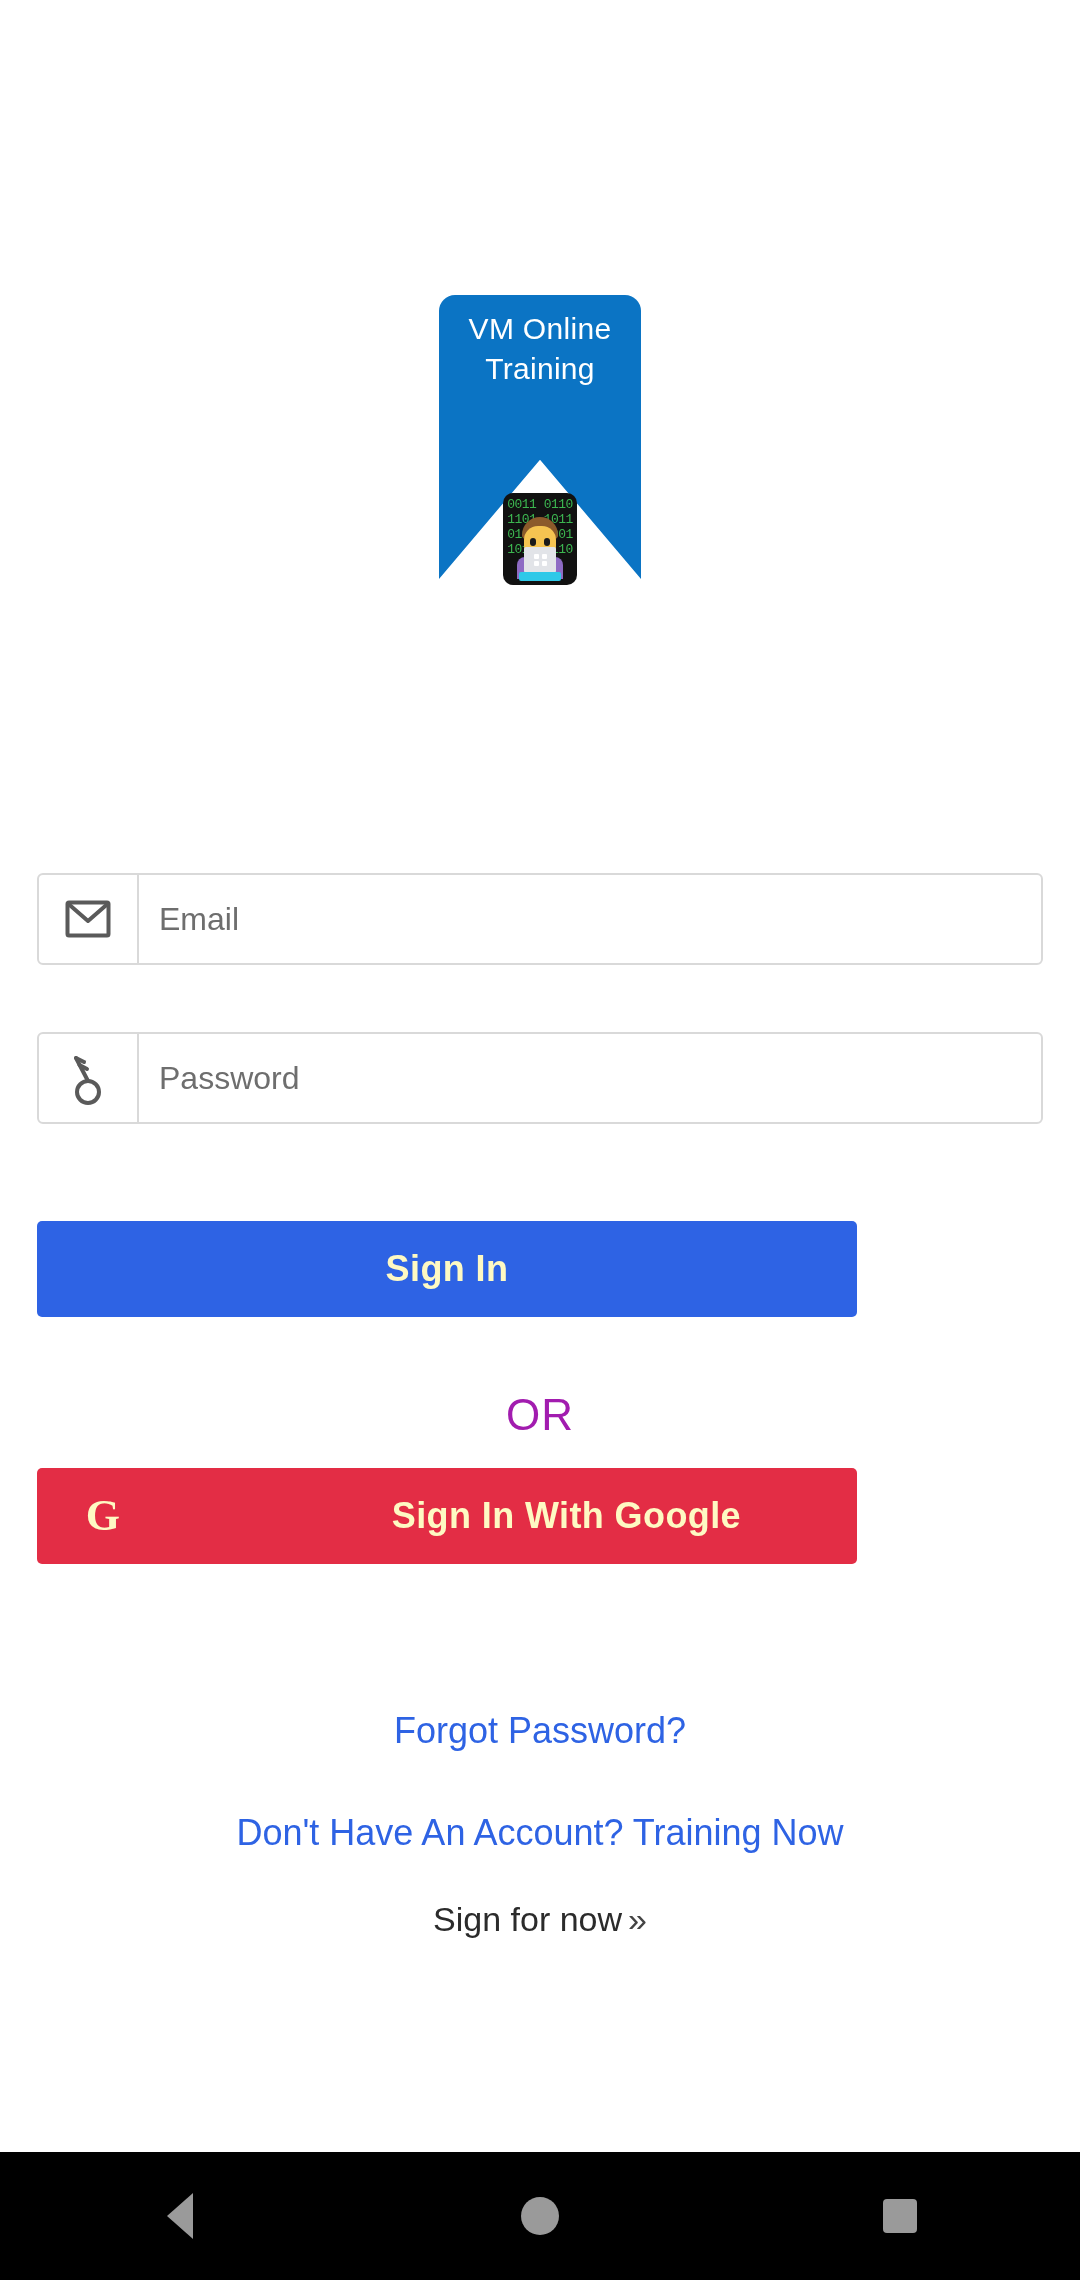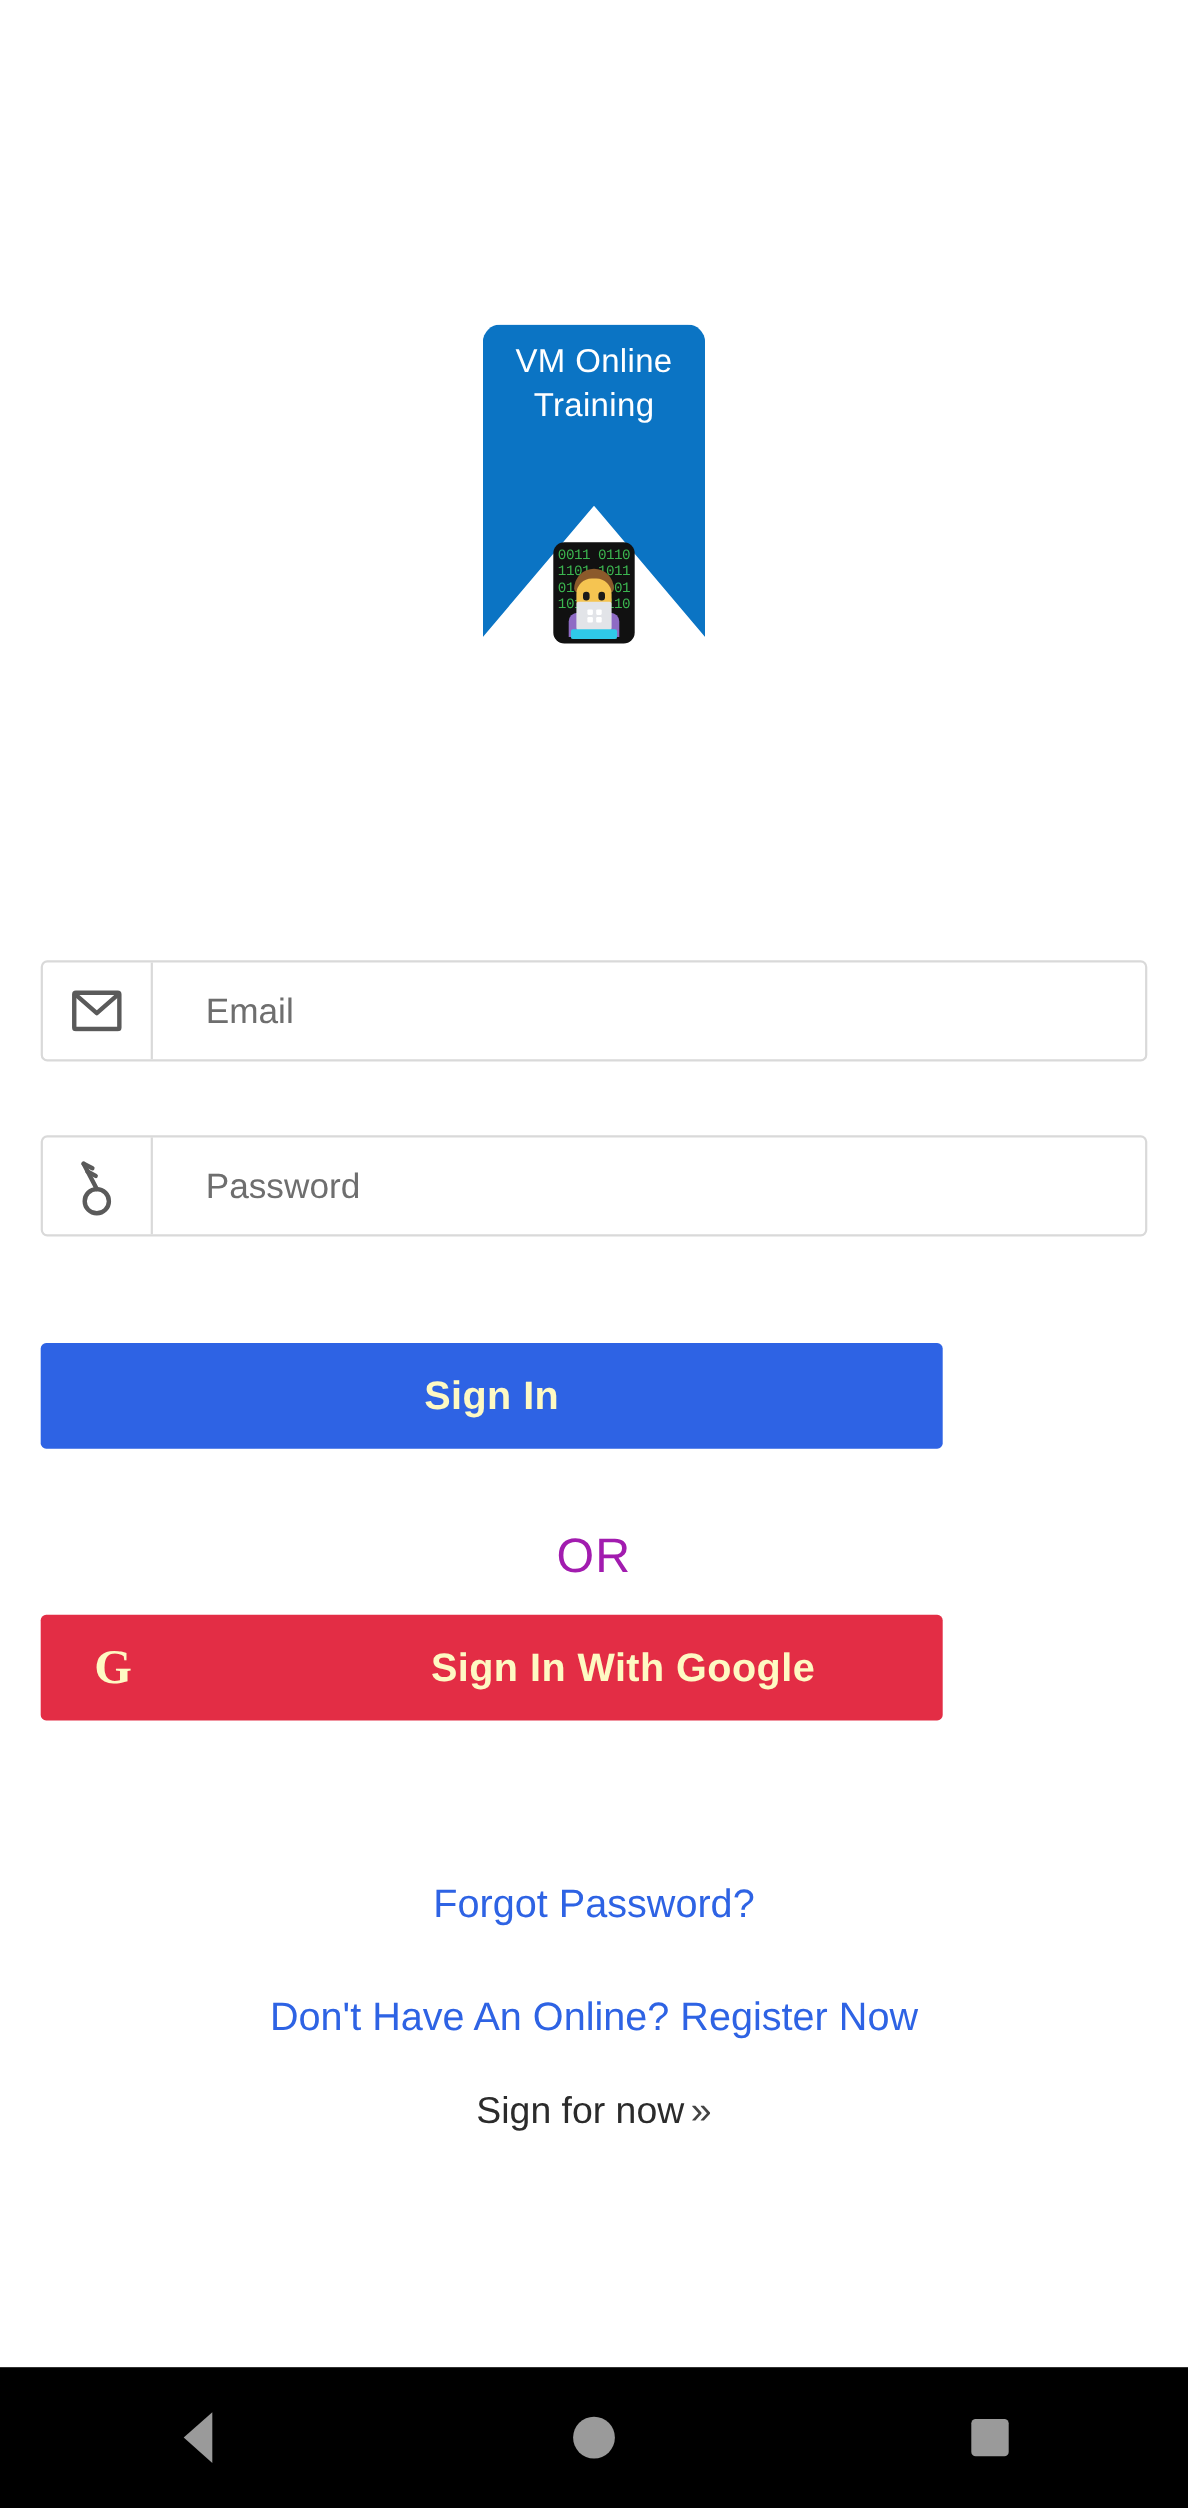--- a/index.html
+++ b/index.html
@@ -193,21 +193,20 @@
     border-right: 2px solid #D9D9D9;
     display: flex;
     align-items: center;
     justify-content: center;
   }
   .field-input-cell {
     flex: 1;
     display: flex;
     align-items: center;
     padding-left: 20px;
-    margin-left: 28px;
   }
   .field-input-cell input {
     width: 100%;
     border: none;
     outline: none;
     background: transparent;
     font-family: "Liberation Sans", sans-serif;
     font-size: 32px;
     color: #3c3c3c;
     padding: 0;
@@ -409,21 +408,21 @@
 
     <div class="or-text">OR</div>
 
     <button class="btn" id="google-button">
       <span class="google-g">G</span>
       <span class="google-label">Sign In With Google</span>
     </button>
 
     <div class="link-row" id="forgot-password-link">Forgot Password?</div>
 
-    <div class="link-row" id="register-link">Don't Have An Online? Register Now</div>
+    <div class="link-row" id="register-link">Don't Have An Account? Training Now</div>
 
     <div class="skip-row">
       <span>Sign for now</span><span class="skip-chevron">»</span>
     </div>
 
   </div>
 
   <div class="navbar">
     <div class="nav-btn">
       <div class="nav-back"></div>

